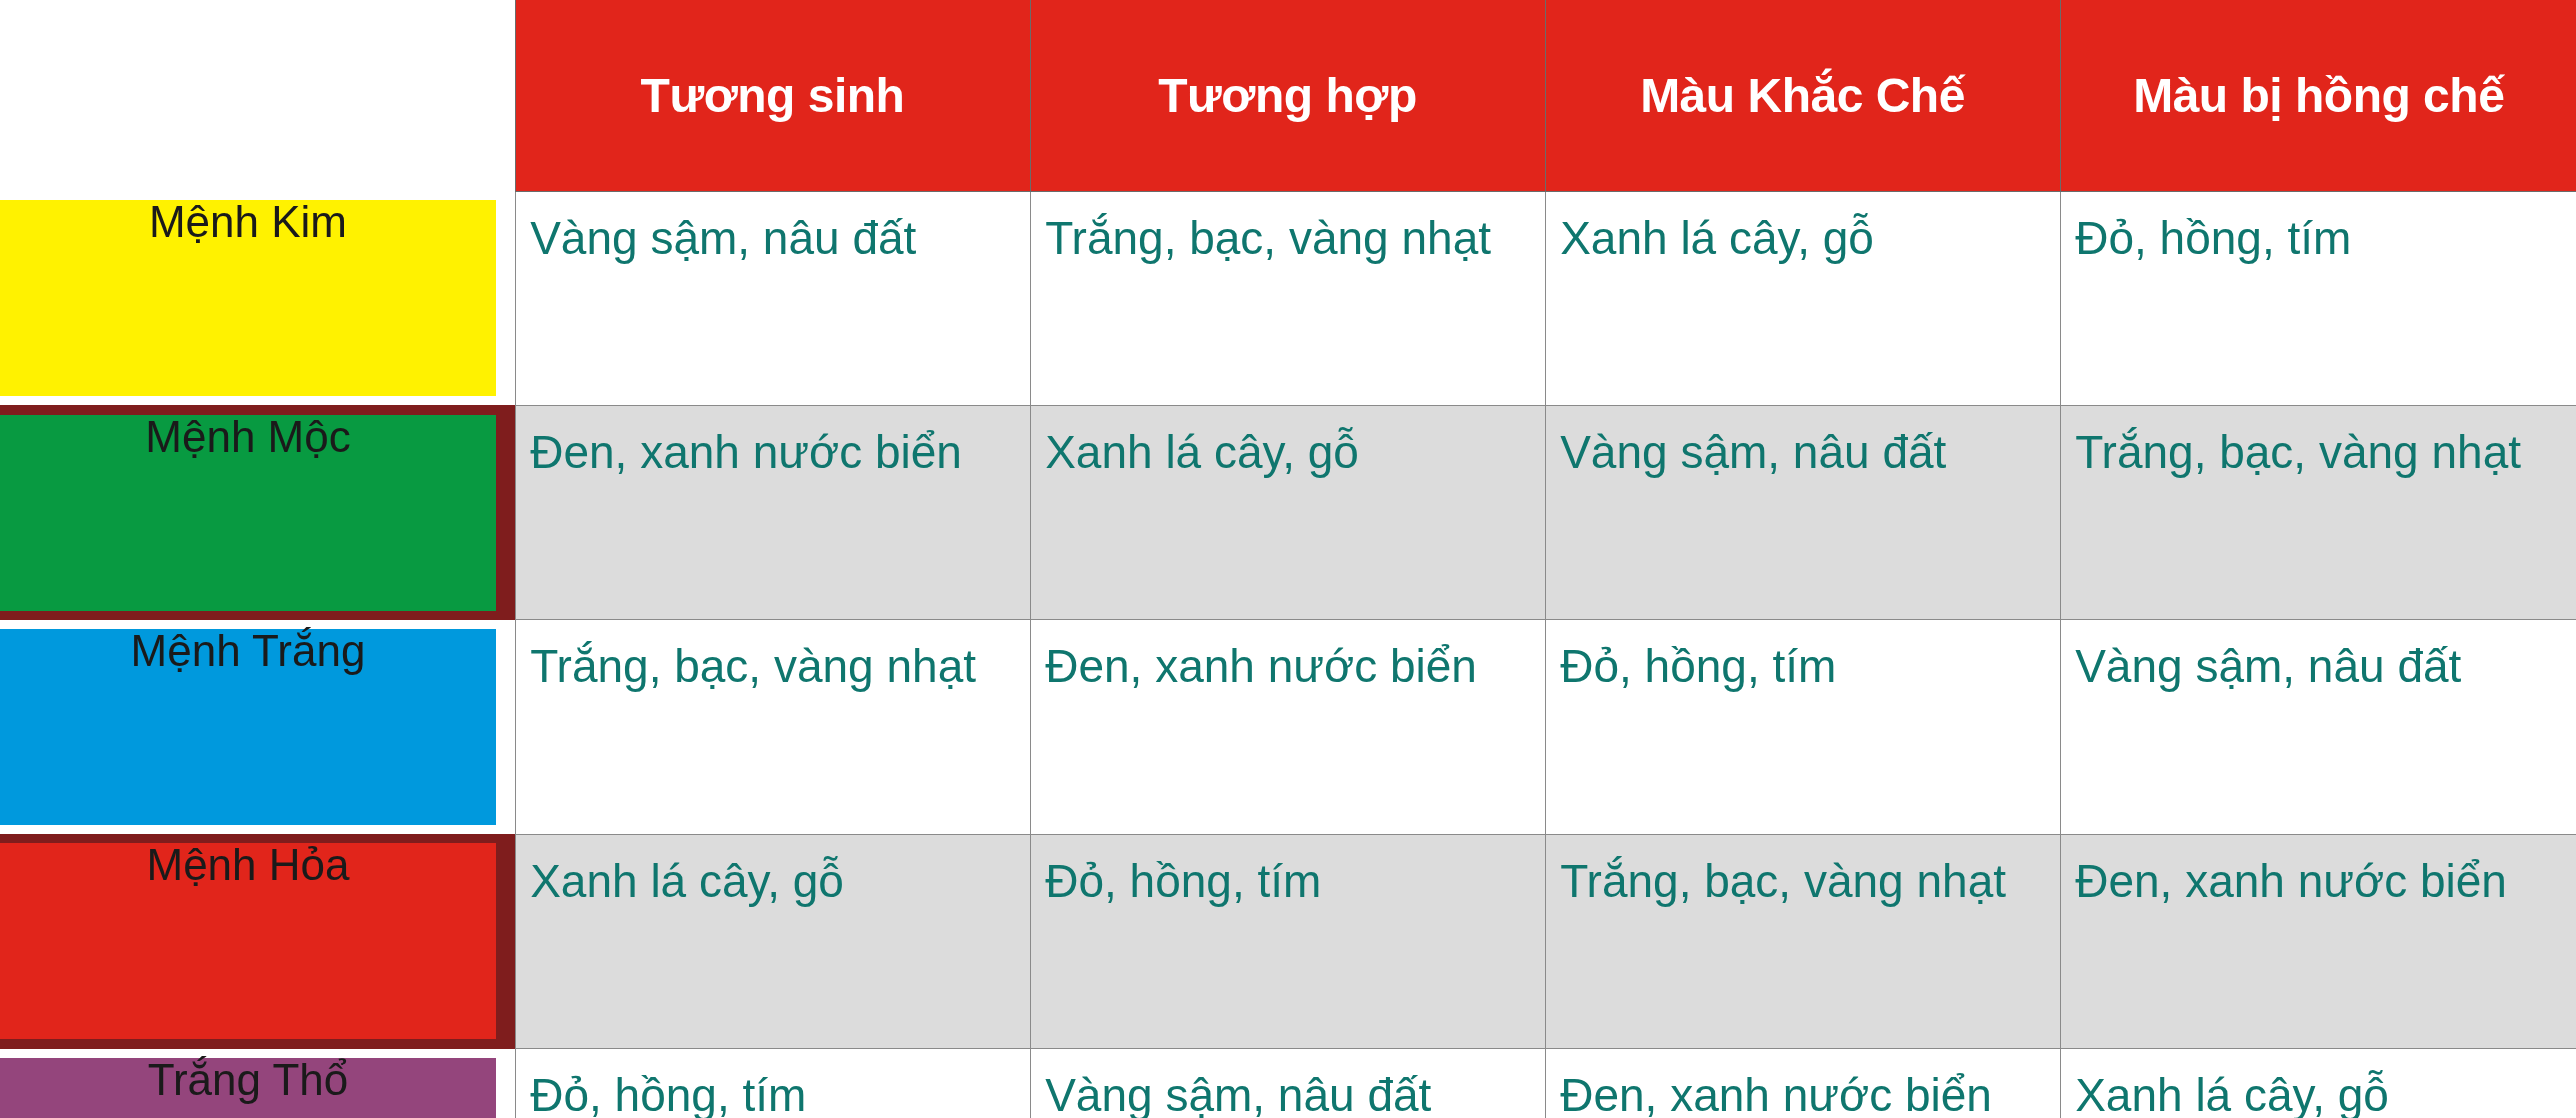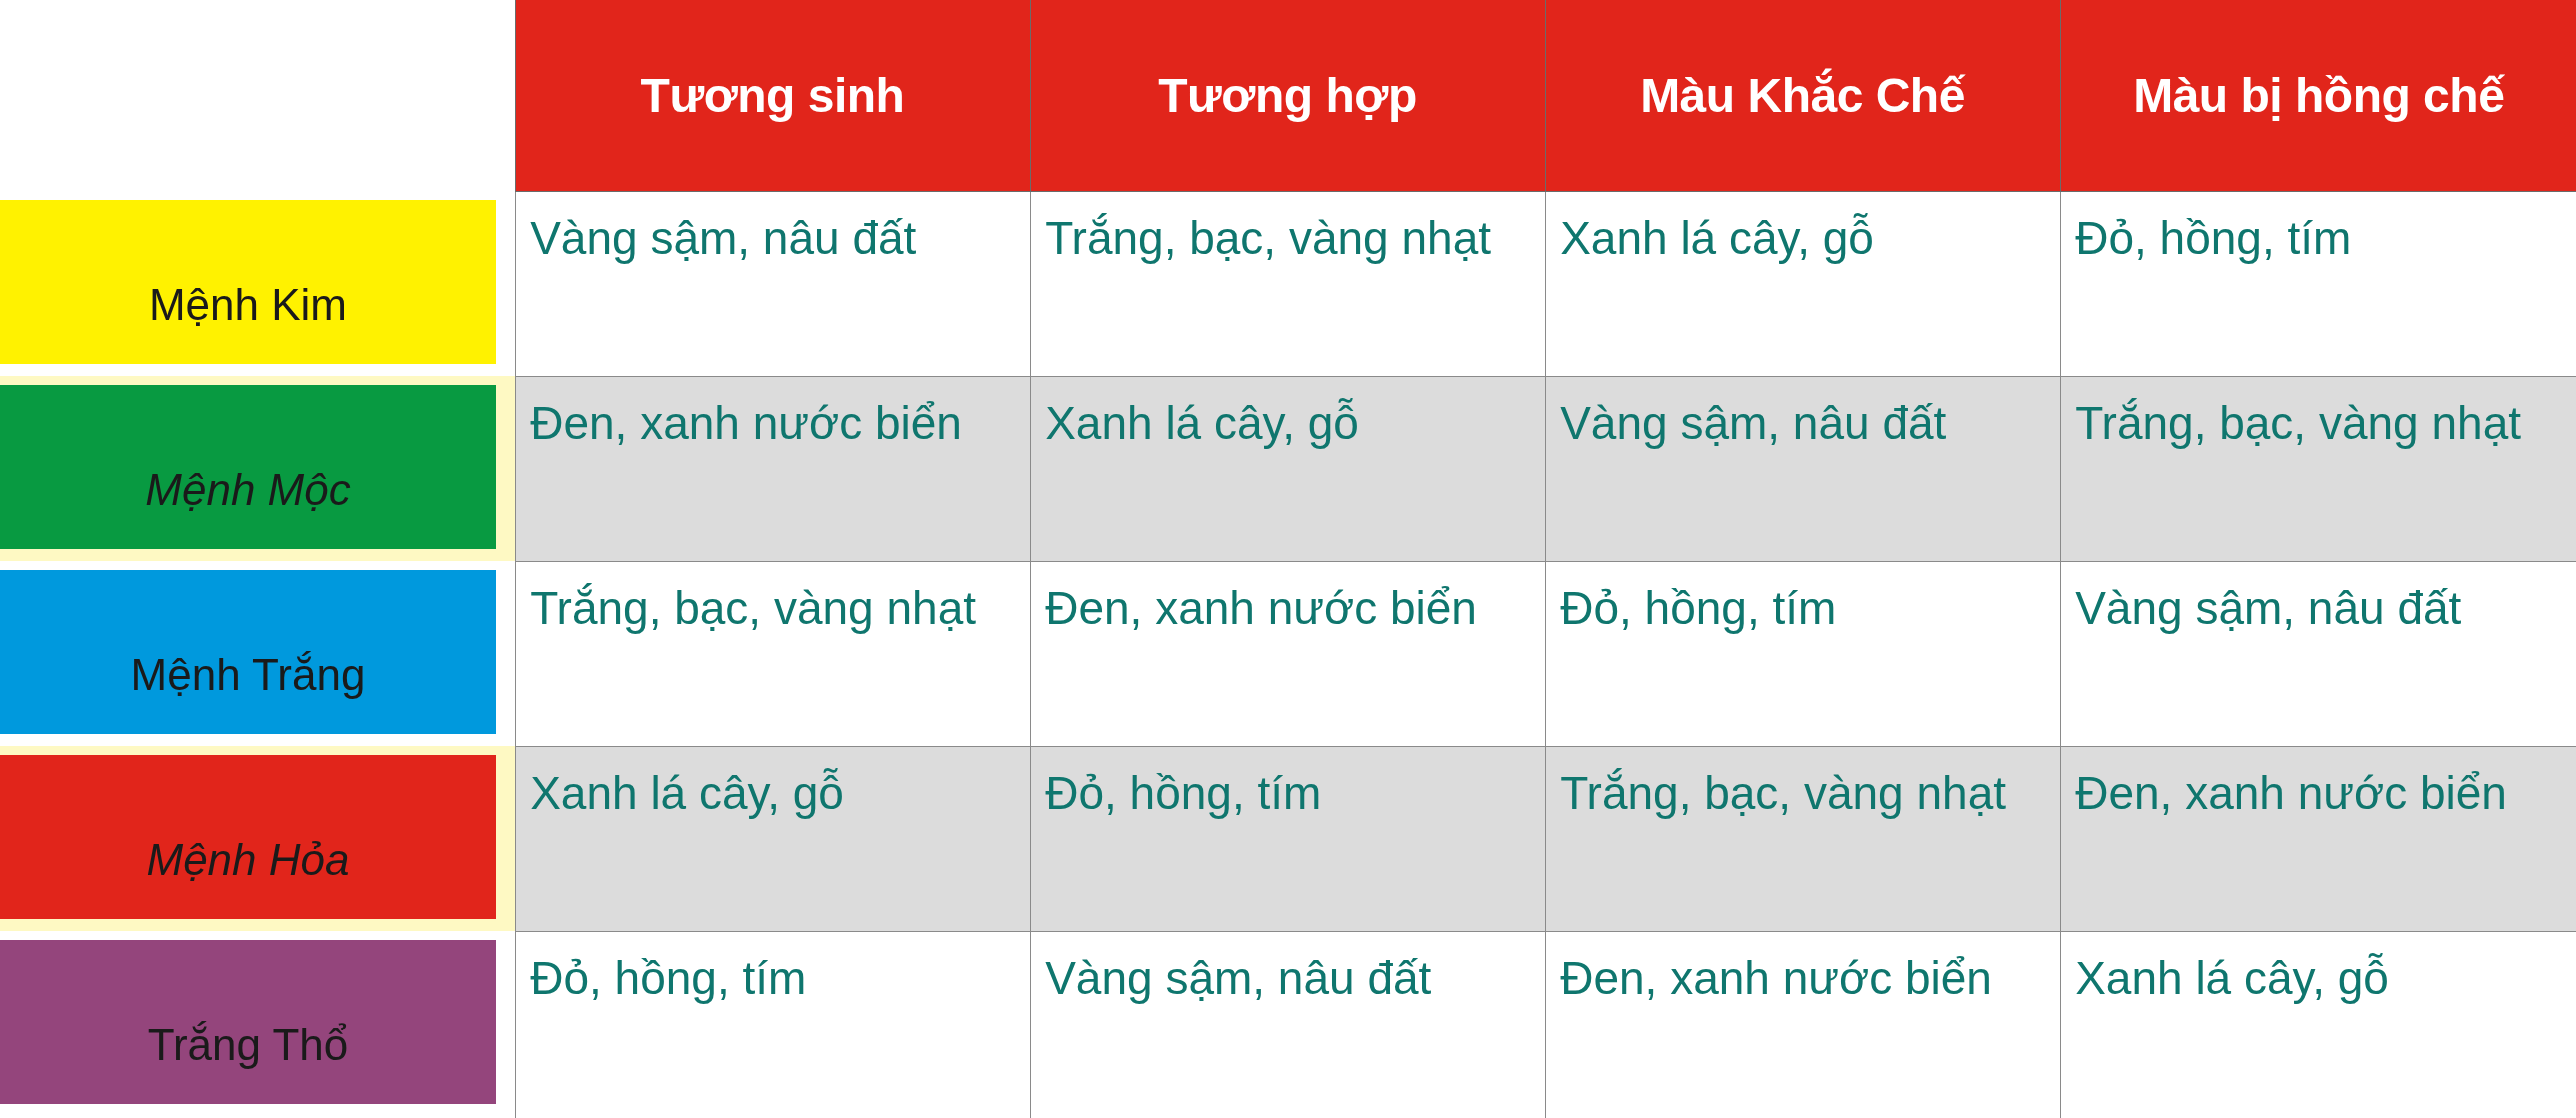--- a/index.html
+++ b/index.html
@@ -56,24 +56,24 @@
 
   
   td.label-cell {
     background: #ffffff;
     padding: 0;
     border: none;
     vertical-align: top;
   }
   .label-block {
     width: 496px;
-    height: 164px;
+    height: 196px;
     margin: 9.2px 18.4px 9.2px 0;
     display: flex;
-    align-items: flex-end;
+    align-items: flex-start;
     justify-content: center;
     box-sizing: border-box;
     padding-bottom: 37px;
   }
   .label-text {
     font-size: 44px;
     color: #1a1a1a;
     font-weight: normal;
     text-align: center;
     line-height: 1;
@@ -86,21 +86,21 @@
     text-align: left;
     vertical-align: top;
     padding: 20px 13px 9.2px 14.7px;
     border-left: 1.8px solid #8a8a8a;
     border-bottom: 1.8px solid #8a8a8a;
     line-height: 1.16;
     word-wrap: break-word;
   }
   tr.shade td.data-cell { background: #DCDCDC; }
   tr.plain td.data-cell { background: #ffffff; }
-  tr.shade td.label-cell { background: #fef9c3; font-style: italic; }
+  tr.shade td.label-cell { background: #7f1d1d; }
 
   tr.last-row td.data-cell { border-bottom: 1.8px solid #8a8a8a; }
 </style>
 </head>
 <body>
 
 <table id="wuxing-table">
   <colgroup>
     <col class="c-label">
     <col class="c-data">

